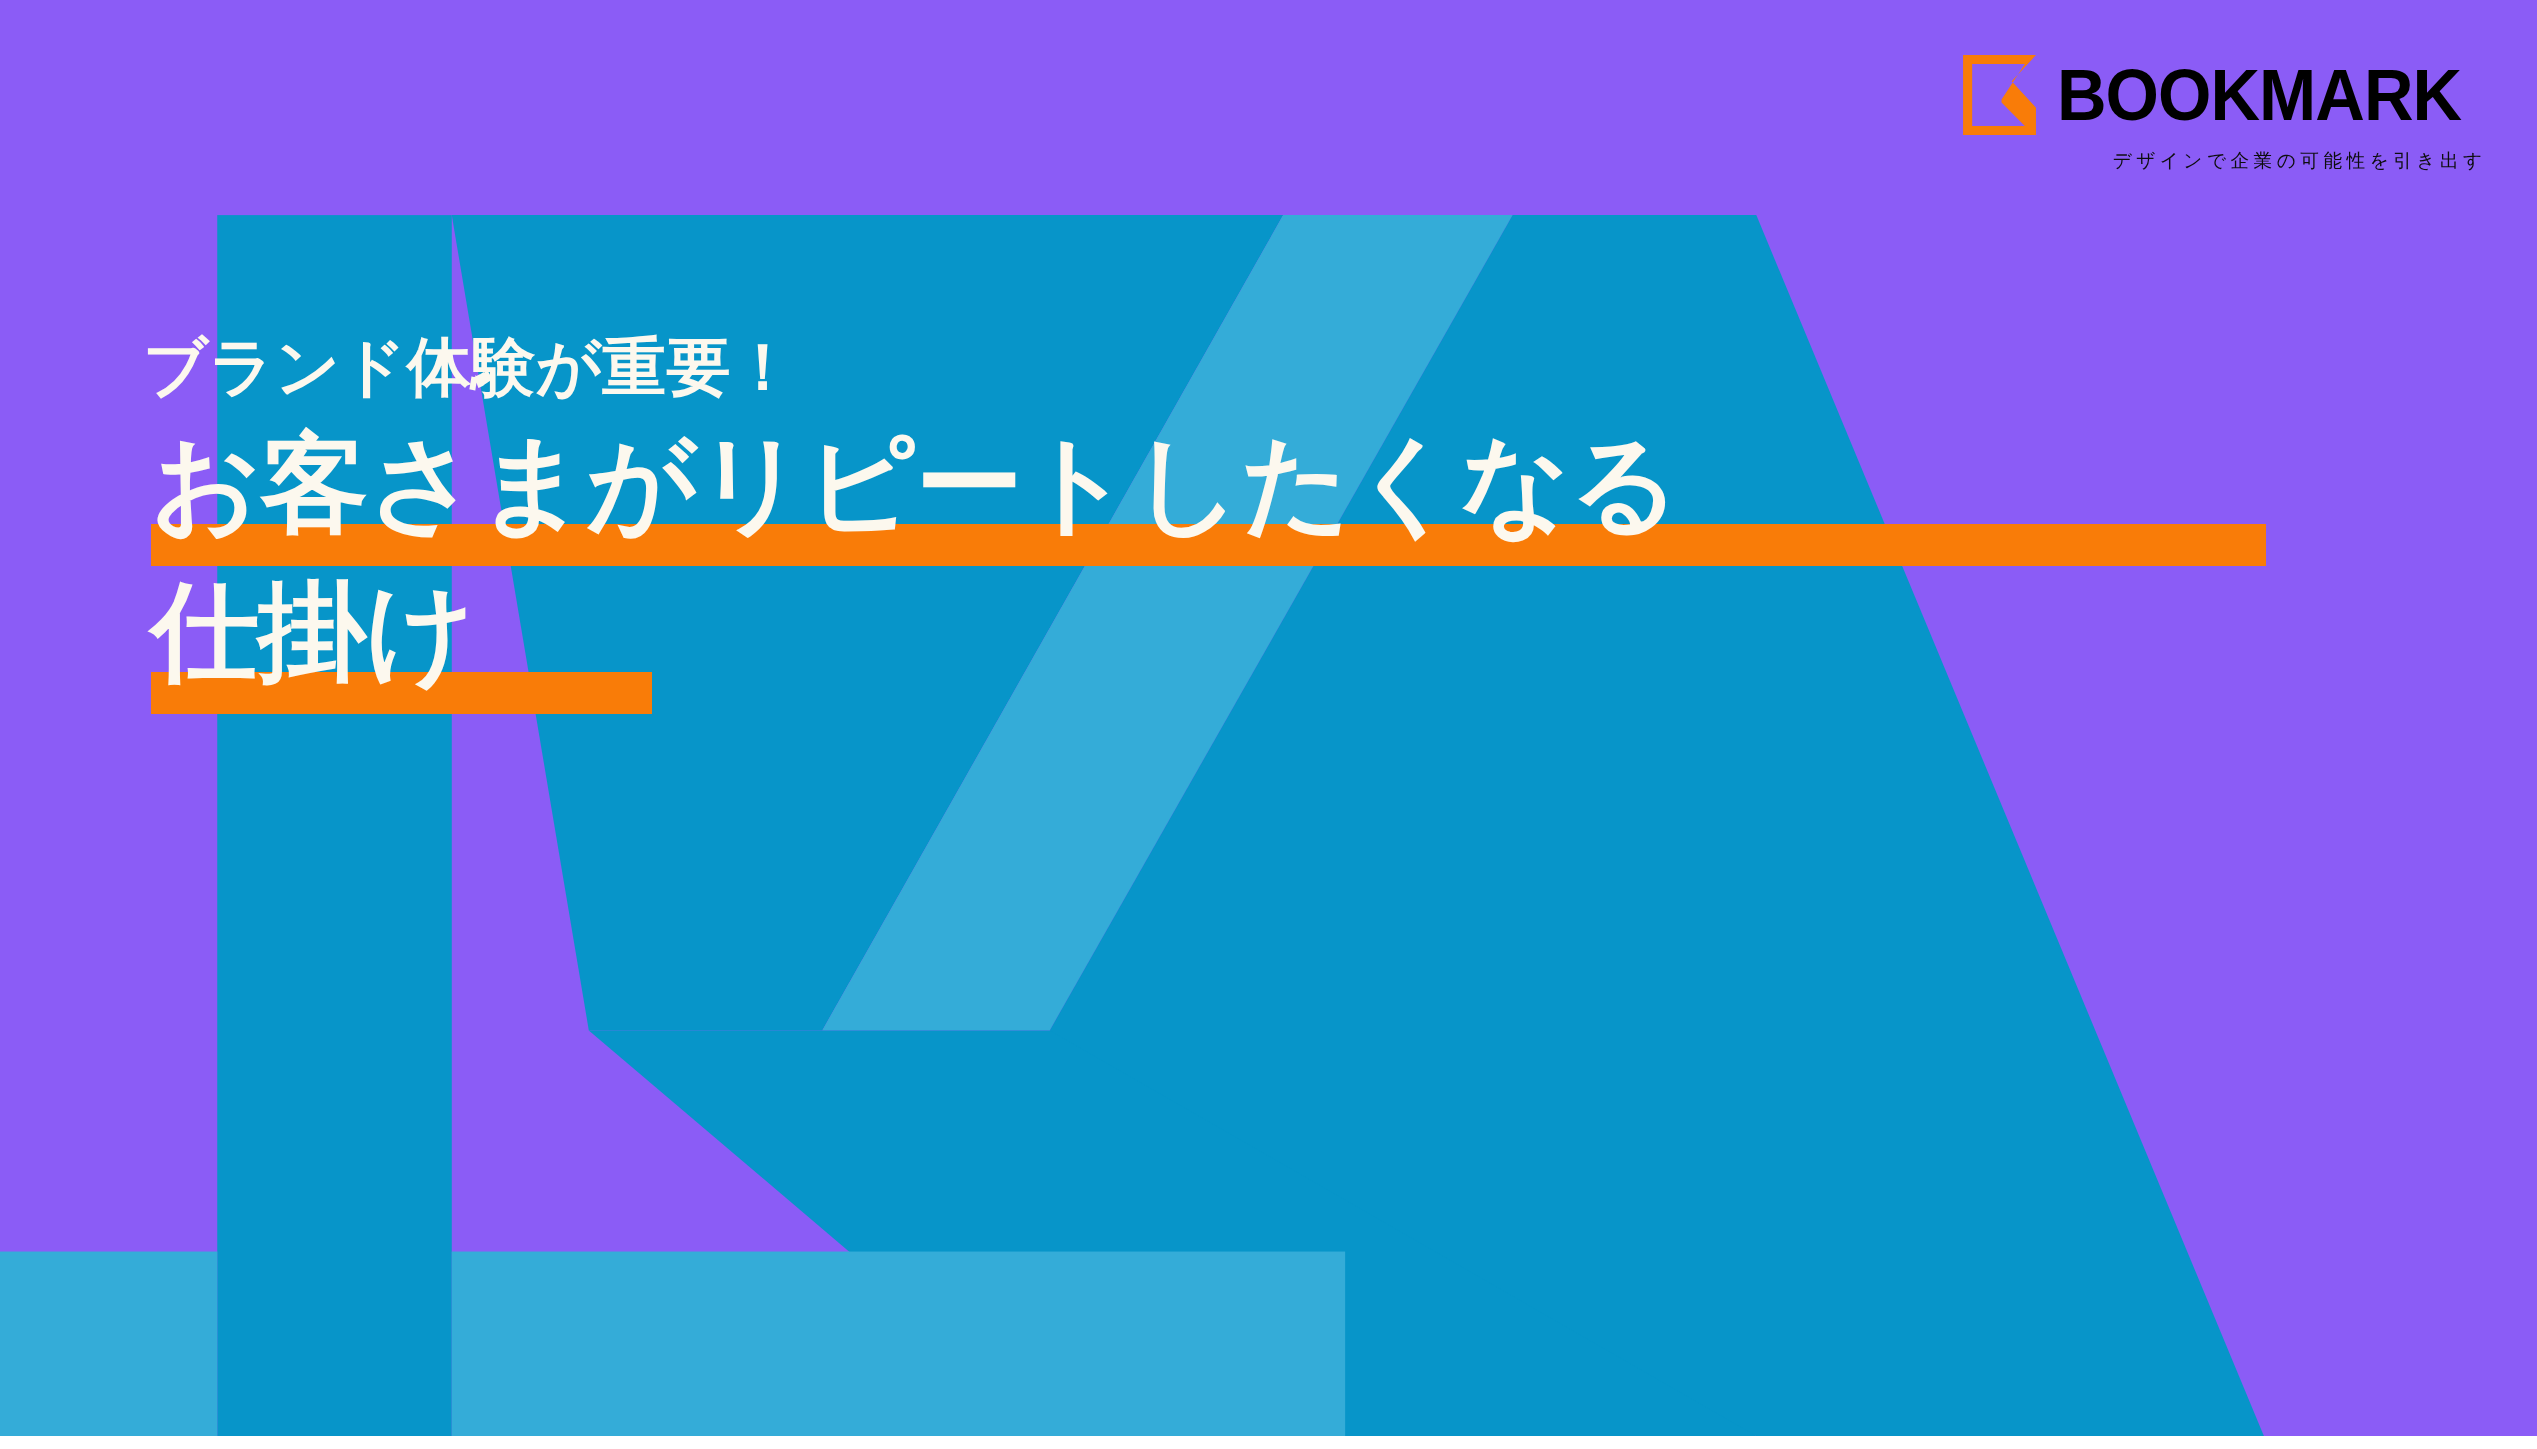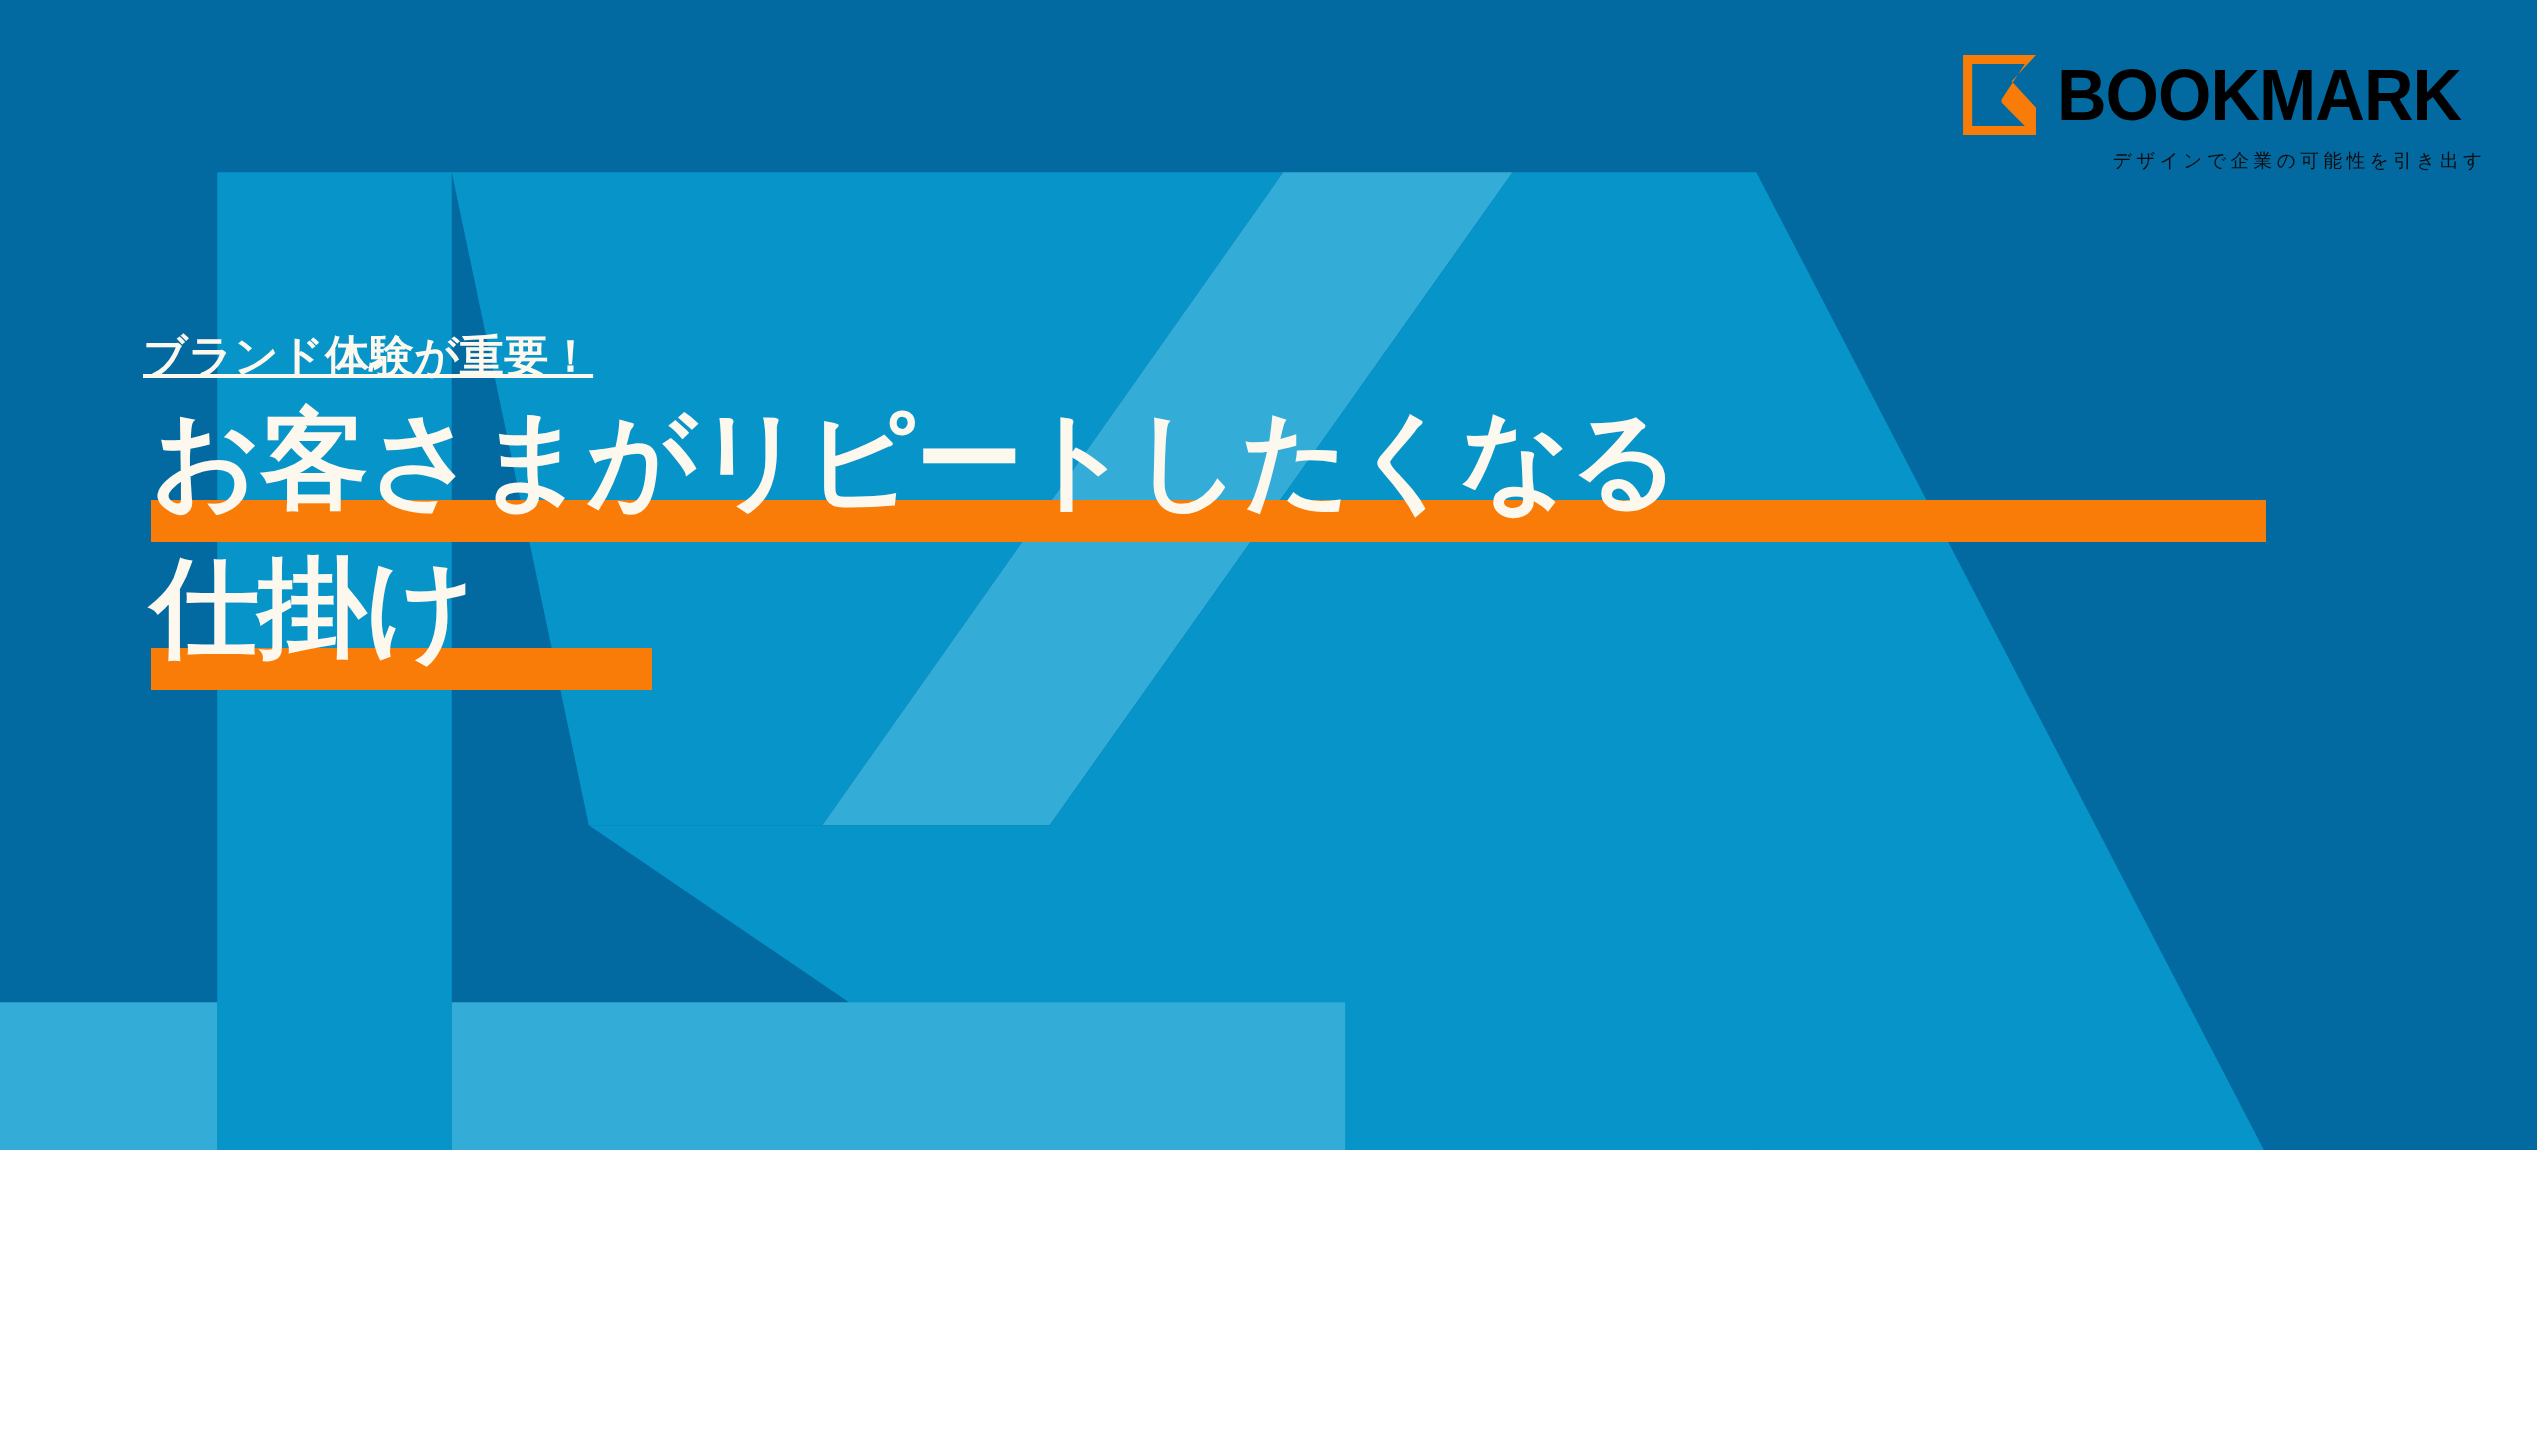--- a/index.html
+++ b/index.html
@@ -7,23 +7,23 @@
     padding: 0;
     background: #ffffff;
   }
   body {
     font-family: "Liberation Sans", "DejaVu Sans", sans-serif;
   }
 
   #slide {
     position: relative;
     width: 2538px;
-    height: 1150px;
+    height: 1436px;
     overflow: hidden;
-    background: #0369a1;
+    background: #8b5cf6;
   }
 
   
   #bg-k-mark {
     position: absolute;
     inset: 0;
     width: 100%;
     height: 100%;
     display: block;
   }
@@ -75,27 +75,26 @@
   #headline-block {
     position: absolute;
     left: 143px;
     top: 330px;
     z-index: 4;
   }
 
   #eyebrow {
     font-family: "Liberation Sans", "DejaVu Sans", sans-serif;
     font-weight: 700;
-    font-size: 44px;
+    font-size: 64px;
     line-height: 1.18;
     color: #FCF8EE;
     letter-spacing: 0.5px;
     white-space: nowrap;
     margin: 0 0 24px 0;
-    text-decoration: underline;
   }
 
   .title-line {
     position: relative;
     display: block;
     font-family: "Liberation Sans", "DejaVu Sans", sans-serif;
     font-weight: 700;
     font-size: 108px;
     line-height: 1.0;
     color: #FCF8EE;

